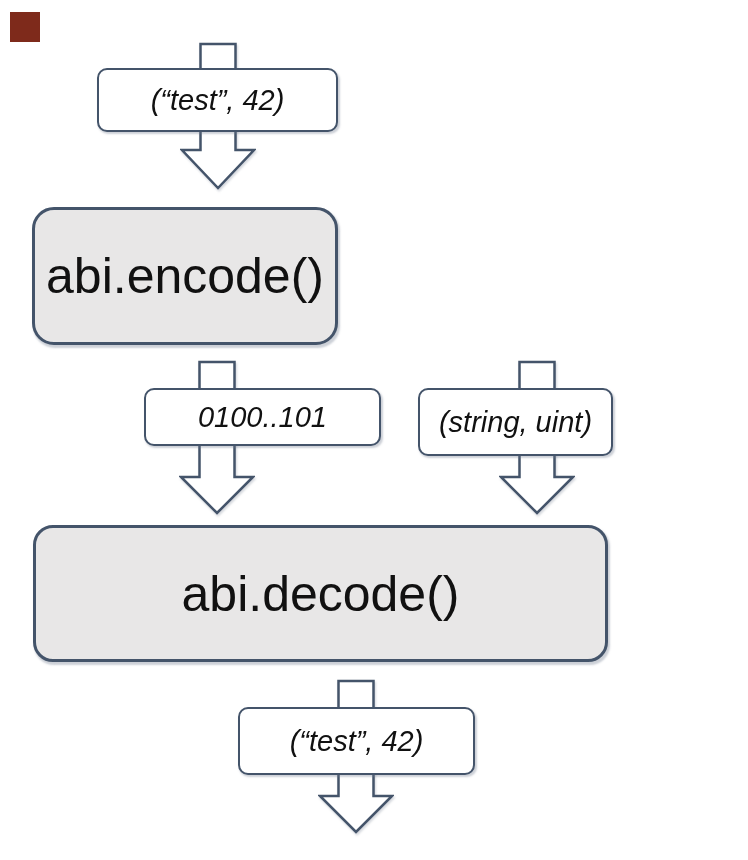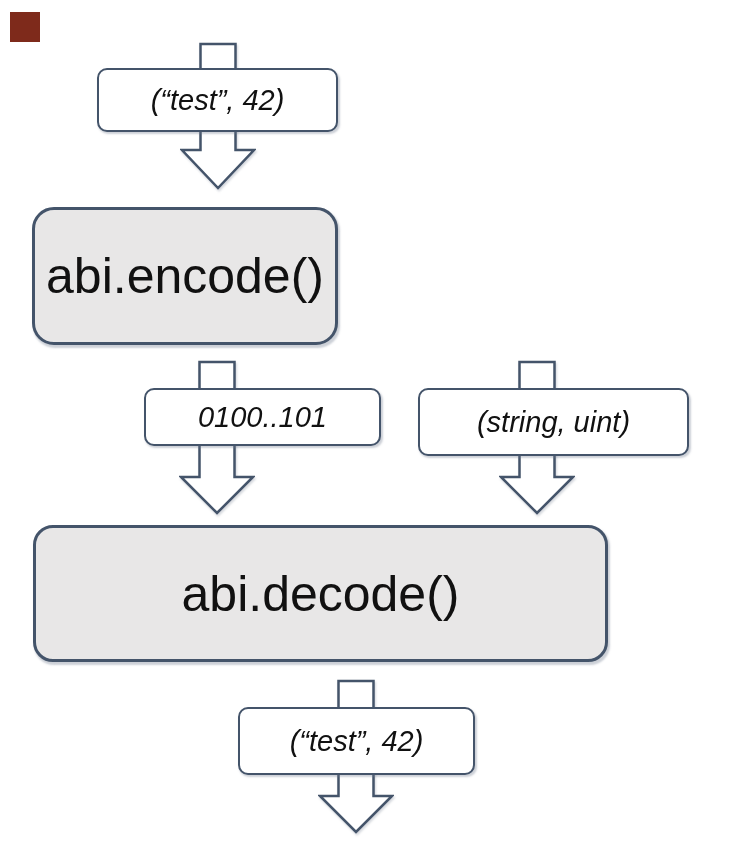--- a/index.html
+++ b/index.html
@@ -60,21 +60,21 @@
     justify-content: center;
     font-size: 50px;
     color: var(--text, #111111);
     box-shadow: 1.5px 2.5px 2px rgba(110, 120, 140, 0.35);
     box-sizing: border-box;
   }
   
   .label-input-tuple   { left: 97px;  top: 68px;  width: 241px; height: 64px; }
   .box-encode          { left: 32px;  top: 207px; width: 306px; height: 138px; border-radius: 22px; }
   .label-encoded-bytes { left: 100px; top: 388px; width: 237px; height: 58px; margin-left: 44px; }
-  .label-type-tuple    { left: 418px; top: 388px; width: 271px; height: 68px; }
+  .label-type-tuple    { left: 418px; top: 388px; width: 195px; height: 68px; }
   .box-decode          { left: 33px;  top: 525px; width: 575px; height: 137px; }
   .label-output-tuple  { left: 238px; top: 707px; width: 237px; height: 68px; }
 
   .arrow-top     { left: 180px; top: 42px;  }
   .arrow-encoded { left: 179px; top: 360px; }
   .arrow-types   { left: 499px; top: 360px; }
   .arrow-output  { left: 318px; top: 679px; }
 </style>
 </head>
 <body>

